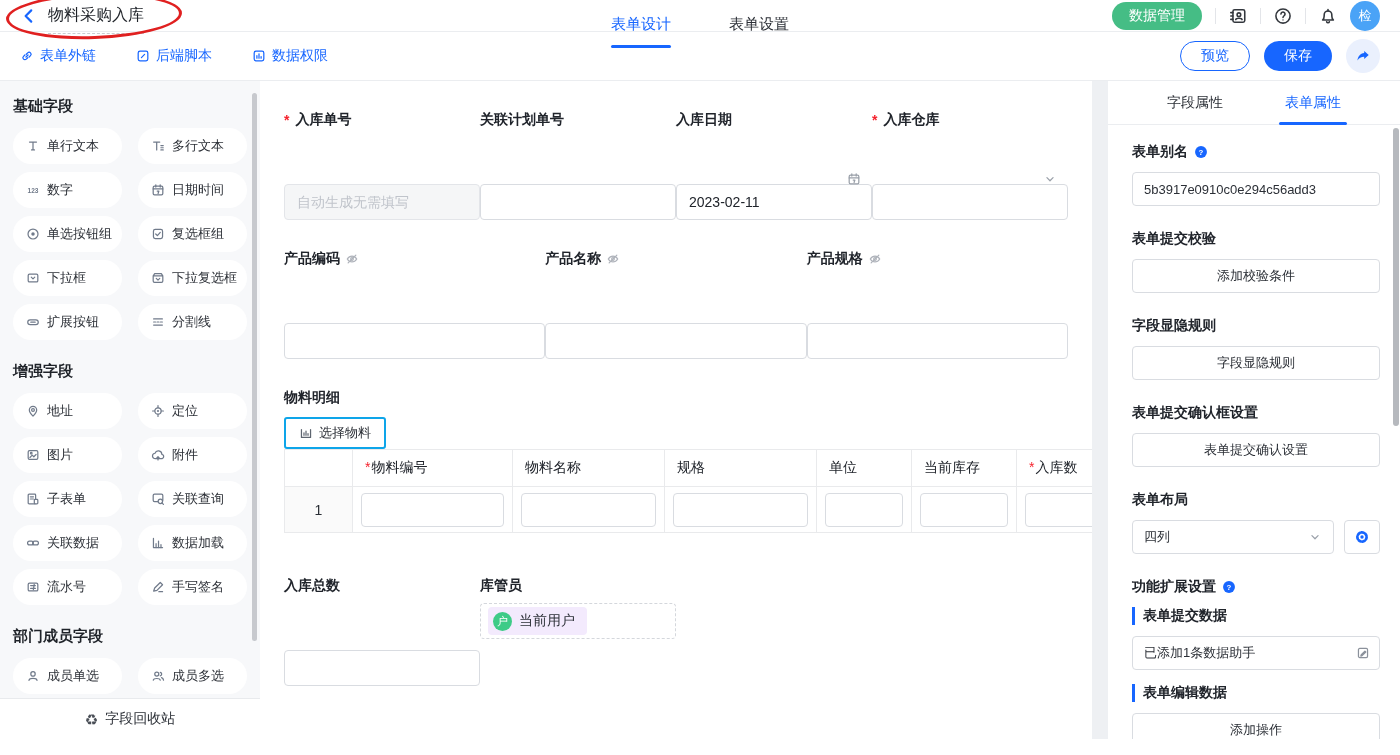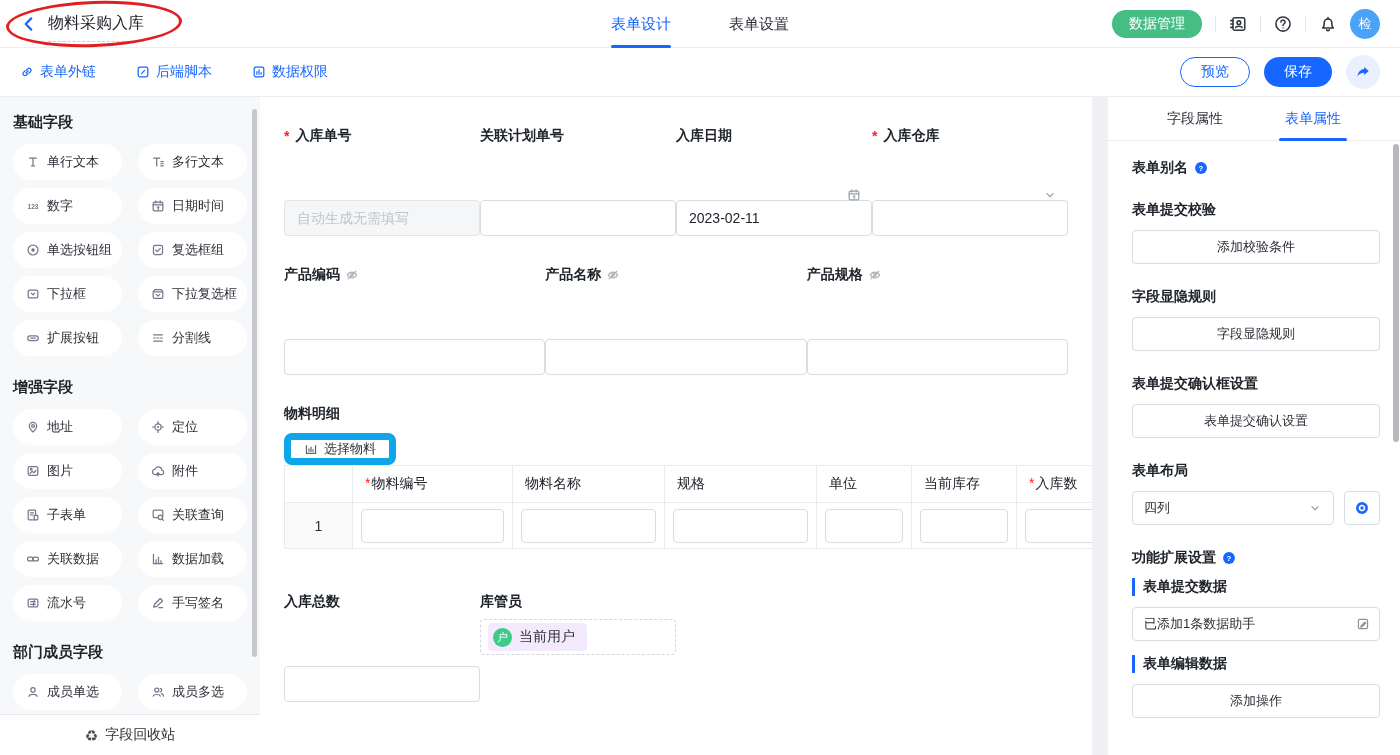--- a/index.html
+++ b/index.html
@@ -4,21 +4,21 @@
 <style>
   * { margin:0; padding:0; box-sizing:border-box; }
   html,body { width:1400px; height:755px; overflow:hidden;
     font-family:"Liberation Sans", sans-serif; color:#20242b; background:#fff; }
   .ic { display:inline-flex; align-items:center; justify-content:center; }
   .ic svg { width:16px; height:16px; display:block; }
   .ic.sm svg { width:14px; height:14px; }
   .ic.lg svg { width:18px; height:18px; }
 
   
-  .header { position:relative; height:48px; background:#fff; border-bottom:1px solid #ebedf0;
+  .header { position:relative; height:32px; background:#fff; border-bottom:1px solid #ebedf0;
     display:flex; align-items:center; padding:12px 20px; }
   .header-left { display:flex; align-items:center; gap:10px; position:relative; }
   .back-btn { color:#1766ff; cursor:pointer; }
   .page-title { font-size:16px; font-weight:500; color:#1f2329; padding-bottom:7px; margin-top:7px;
     border-bottom:1px dashed #c9ccd2; }
   .annotation { position:absolute; left:-14px; top:-5px; width:176px; height:46px;
     border:3px solid #e02020; border-radius:50%; transform:rotate(-2deg); pointer-events:none; z-index:5; }
   .header-tabs { position:absolute; left:50%; transform:translateX(-50%); top:0; height:48px;
     display:flex; gap:58px;text-align:center; }
   .htab { height:48px; display:flex; align-items:center; font-size:15px; color:#2b2f36;
@@ -72,21 +72,21 @@
     display:flex; align-items:center; gap:5px; }
   .req::before { content:"*"; color:#f5222d; margin-right:1px; }
   .f-label .eye { color:#aeb2ba; }
   .ctl { height:36px; border:1px solid #d9dce1; border-radius:4px; background:#fff; width:100%;
     font-size:14px; color:#20242b; padding:0 12px; font-family:"Liberation Sans",sans-serif;margin-top:47px; }
   .ctl::placeholder { color:#c0c4cb; }
   .ctl.disabled { background:#f5f6f7; border-color:#e3e5e9; }
   .ctl-wrap { position:relative; }
   .ctl-icon { position:absolute; right:11px; top:50%; transform:translateY(-50%); color:#9aa0a9; }
   .sec-title { font-size:14px; font-weight:700; color:#20242b; margin:30px 0 10px; }
-  .btn-pick { height:32px; border:7px solid #0ea5e9; border-radius:8px; background:#fff;
+  .btn-pick { height:32px; border:2px solid #0ea5e9; border-radius:3px; background:#fff;
     font-size:13px; color:#2b2f36; display:inline-flex; align-items:center; gap:6px; padding:0 13px; cursor:pointer; }
   .btn-pick .ic { color:#5e6570; }
   .subtable-wrap { width:850px; }
   table.subtable { border-collapse:collapse; table-layout:fixed; width:850px; background:#fff; }
   .subtable th, .subtable td { border:1px solid #e9eaec; font-weight:400; text-align:left; }
   .subtable th { height:37px; padding:0 12px; font-size:14px; color:#20242b; background:#fff; }
   .subtable td { height:46px; padding:5px 8px; }
   .subtable td.idx, .subtable th.idx { background:#fafafa; text-align:center; font-size:14px; color:#2b2f36; }
   .subtable th.idx { background:#fff; }
   .cell-input { width:100%; height:34px; border:1px solid #d9dce1; border-radius:4px; background:#fff; }
@@ -594,20 +594,21 @@
       <div class="p-section">
         <div class="p-heading">
           <span>表单别名</span>
           <span class="ic sm">
               <svg viewBox="0 0 16 16">
                 <circle cx="8" cy="8" r="6.8" fill="#1766ff"></circle>
                 <text x="8" y="11.2" text-anchor="middle" font-size="9" font-weight="bold" fill="#fff" font-family="sans-serif">?</text>
               </svg>
             </span>
         </div>
+        <input class="p-input" value="5b3917e0910c0e294c56add3" style="">
       </div>
 
       <div class="p-section">
         <div class="p-heading">表单提交校验</div>
         <button class="p-btn">添加校验条件</button>
       </div>
 
       <div class="p-section">
         <div class="p-heading">字段显隐规则</div>
         <button class="p-btn">字段显隐规则</button>

